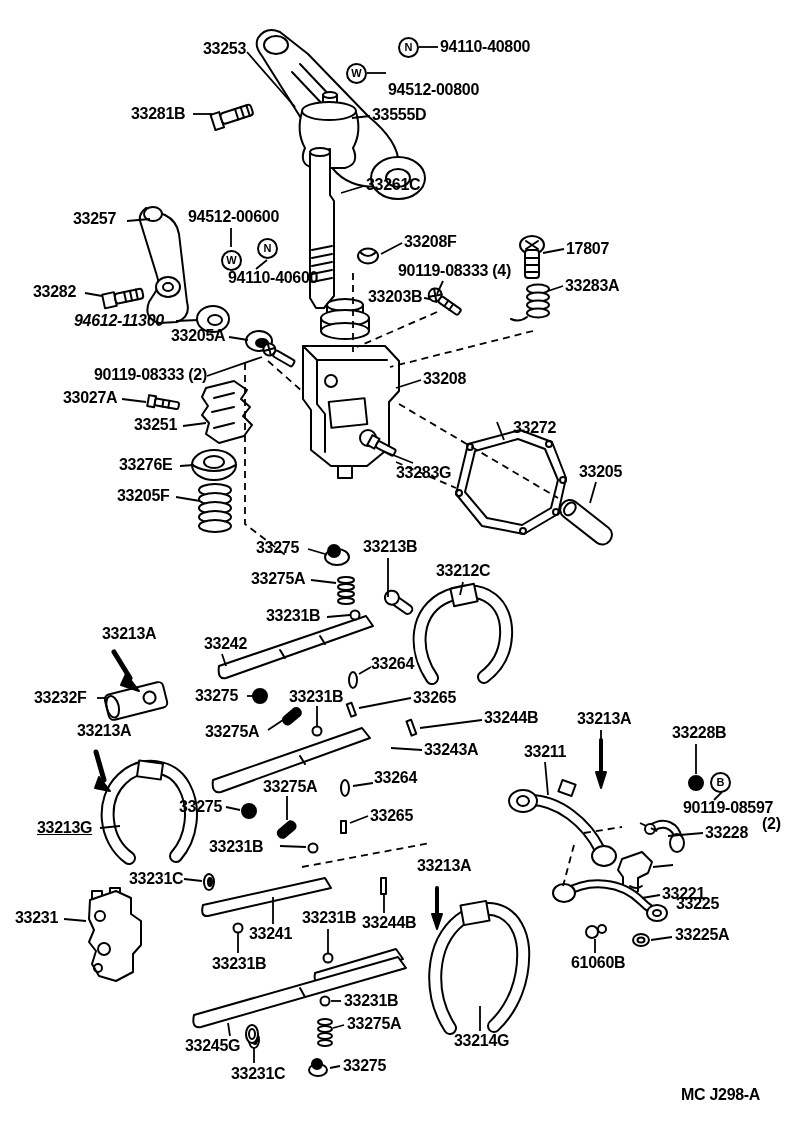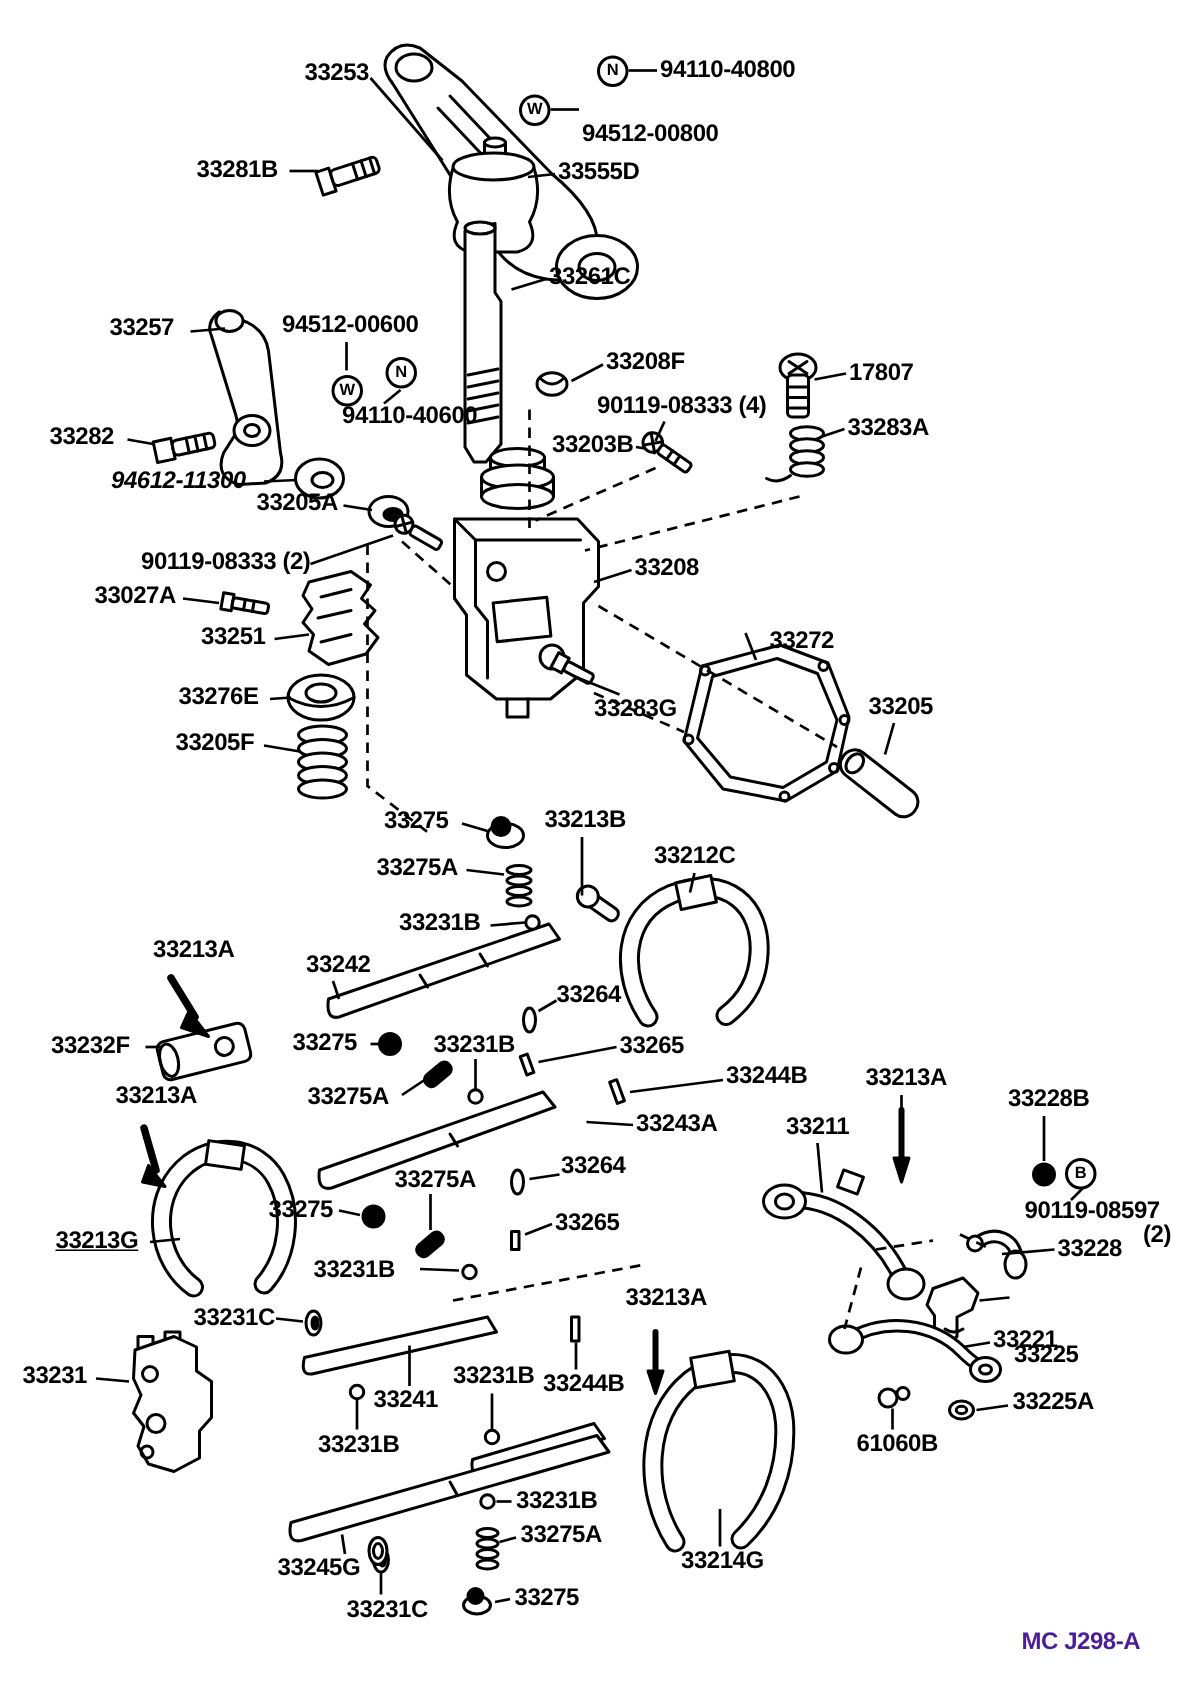--- a/index.html
+++ b/index.html
@@ -5,21 +5,21 @@
   html,body{margin:0;padding:0;background:#fff;}
   #stage{position:relative;width:800px;height:1124px;background:#fff;overflow:hidden;
          font-family:"Liberation Sans","DejaVu Sans",sans-serif;}
   #art,#leaders{position:absolute;left:0;top:0;width:800px;height:1124px;}
   #labels{position:absolute;left:0;top:0;width:800px;height:1124px;pointer-events:none;}
   .plabel{position:absolute;font-weight:700;font-size:16px;line-height:1;color:#000;
           white-space:nowrap;letter-spacing:-0.3px;}
   .csym{position:absolute;width:17px;height:17px;border:2.2px solid #000;border-radius:50%;
         background:#fff;color:#000;font-weight:700;font-size:11px;line-height:17px;
         text-align:center;}
-  #figure-code{position:absolute;font-weight:700;font-size:16px;letter-spacing:-0.3px;color:#4c1d95;}
+  #figure-code{position:absolute;font-weight:700;font-size:16px;letter-spacing:-0.3px;color:#000000;}
   #leaders polyline{fill:none;stroke:#000;stroke-width:1.8;}
   .ln{stroke:#000;stroke-width:2;fill:none;stroke-linejoin:round;stroke-linecap:round;}
   .wh{fill:#fff;}
   .bk{fill:#000;}
   .bo{stroke:#000;stroke-width:14;fill:none;stroke-linecap:round;}
   .bi{stroke:#fff;stroke-width:10;fill:none;stroke-linecap:round;}
   .bo2{stroke:#000;stroke-width:12;fill:none;stroke-linecap:round;}
   .bi2{stroke:#fff;stroke-width:8;fill:none;stroke-linecap:round;}
   .bo3{stroke:#000;stroke-width:9;fill:none;stroke-linecap:round;}
   .bi3{stroke:#fff;stroke-width:5;fill:none;stroke-linecap:round;}

